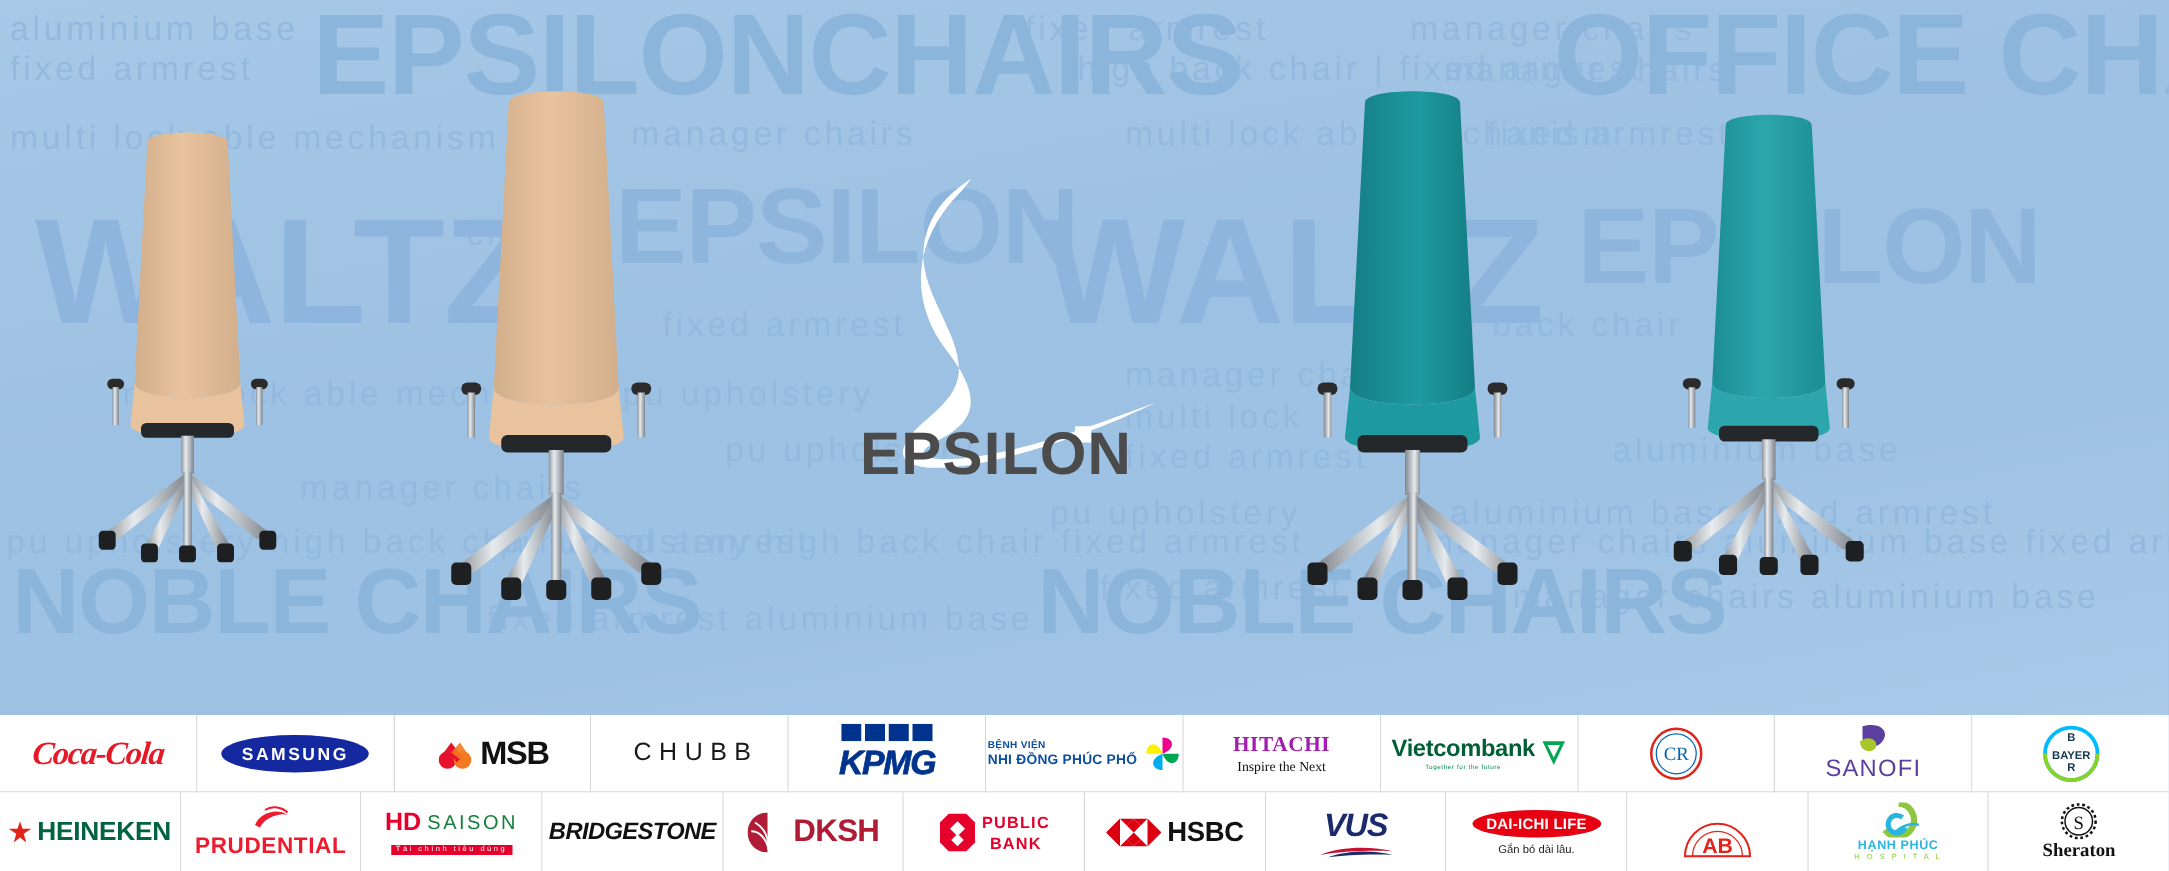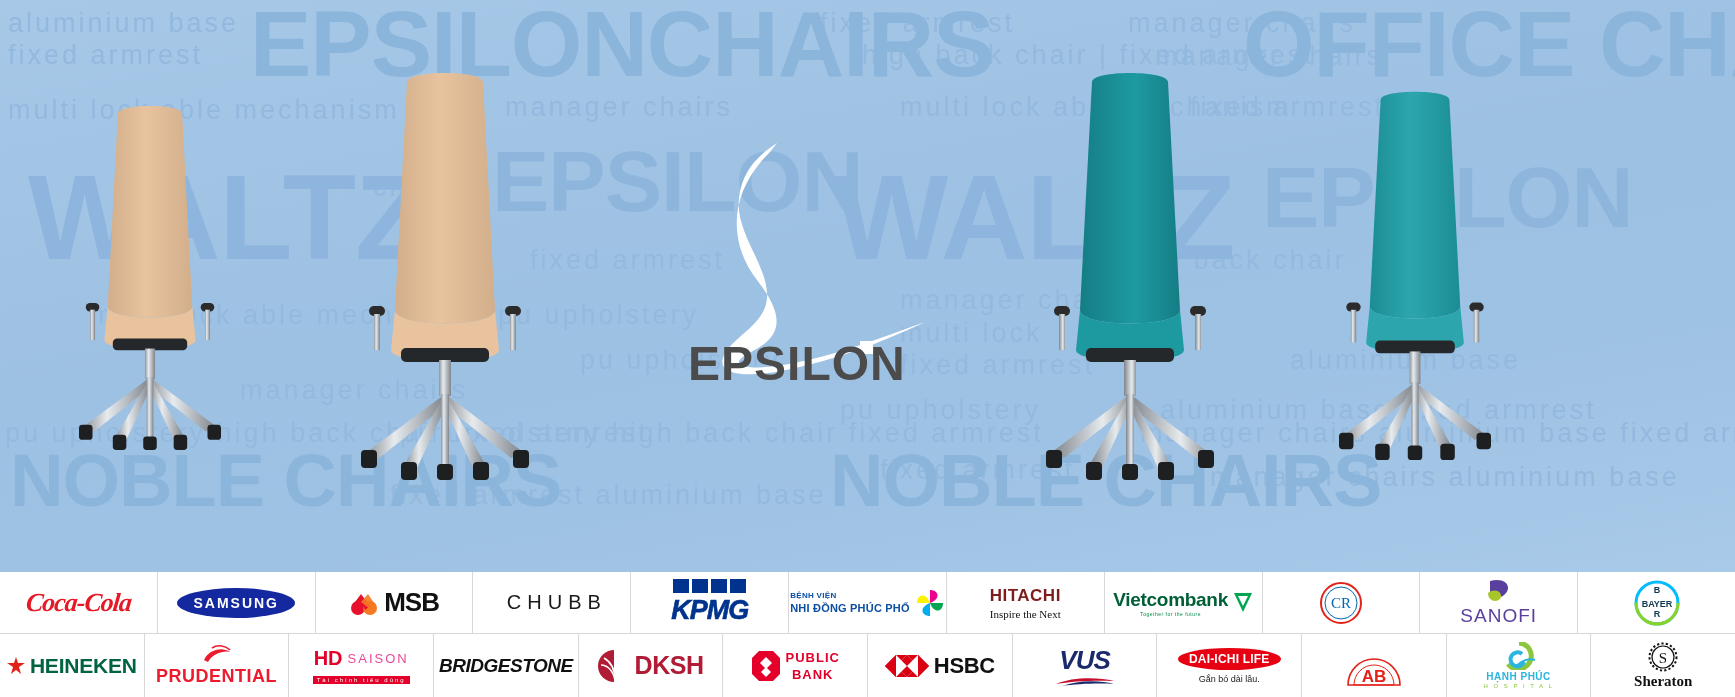--- a/index.html
+++ b/index.html
@@ -50,29 +50,29 @@
             font-size:26px; color:#e61a27; letter-spacing:-1px; transform:skewX(-6deg); }
   .t-samsung { background:#1428a0; color:#fff; font-weight:700; font-size:14px;
                letter-spacing:2px; padding:7px 16px; border-radius:50%/50%; }
   .t-msb { font-weight:800; font-size:26px; color:#111; letter-spacing:-1px; }
   .t-chubb { font-weight:400; font-size:20px; color:#1a1a1a; letter-spacing:6px;margin-left:10px; }
   .t-kpmg { font-weight:700; font-style:italic; font-size:27px; color:#00338d;
             letter-spacing:-1px; -webkit-text-stroke:0.6px #00338d; }
   .t-bvnd1 { font-size:8px; font-weight:700; color:#0b4ea2; letter-spacing:.3px; }
   .t-bvnd2 { font-size:11px; font-weight:700; color:#0b4ea2; letter-spacing:.2px; }
   .t-hanwha { font-size:17px; color:#111; font-weight:400; letter-spacing:.2px; }
-  .t-hitachi1 { font-size:17px; font-weight:700; color:#7f1d1d; letter-spacing:.5px; }
+  .t-hitachi1 { font-size:17px; font-weight:700; color:#a21caf; letter-spacing:.5px;font-family:Liberation Serif, serif; }
   .t-hitachi2 { font-family:"Liberation Serif", serif; font-size:11px; color:#111; }
   .t-vcb { font-size:19px; font-weight:700; color:#005f37; letter-spacing:-.3px; }
   .t-vcb2 { font-size:5px; color:#008a4b; letter-spacing:.5px; }
   .t-sanofi { font-size:19px; color:#5b3f9e; letter-spacing:1px; }
   .t-heineken { font-size:21px; font-weight:700; color:#006341; letter-spacing:-.2px; }
   .t-prudential { font-size:18px; font-weight:700; color:#ed1b2e; letter-spacing:.5px;text-align:center; }
   .t-hd { font-size:20px; font-weight:800; color:#e4002b; }
-  .t-saison { font-size:13px; color:#ec4899; letter-spacing:2px; }
+  .t-saison { font-size:16px; color:#15803d; letter-spacing:2px; }
   .t-hdsub { font-size:6px; color:#fff; background:#e4002b; letter-spacing:2px; padding:1px 4px; }
   .t-bridge { font-size:19px; font-weight:800; font-style:italic; color:#111; letter-spacing:-.5px; }
   .t-dksh { font-size:25px; font-weight:700; color:#b01c35; letter-spacing:-.5px; }
   .t-public { font-size:13px; font-weight:800; color:#e4002b; line-height:13px; letter-spacing:1px; }
   .t-hsbc { font-size:22px; font-weight:700; color:#111; letter-spacing:-.3px; }
   .t-vus { font-size:26px; font-weight:800; font-style:italic; color:#1b2a6b; letter-spacing:-1px; }
   .t-daiichi { background:#e60012; color:#fff; font-size:12px; font-weight:800;
                padding:4px 11px; border-radius:50%/50%; letter-spacing:.2px; }
   .t-daisub { font-size:9px; color:#222; }
   .t-hanh1 { font-size:10px; font-weight:700; color:#2ab5e0; letter-spacing:.5px; }

